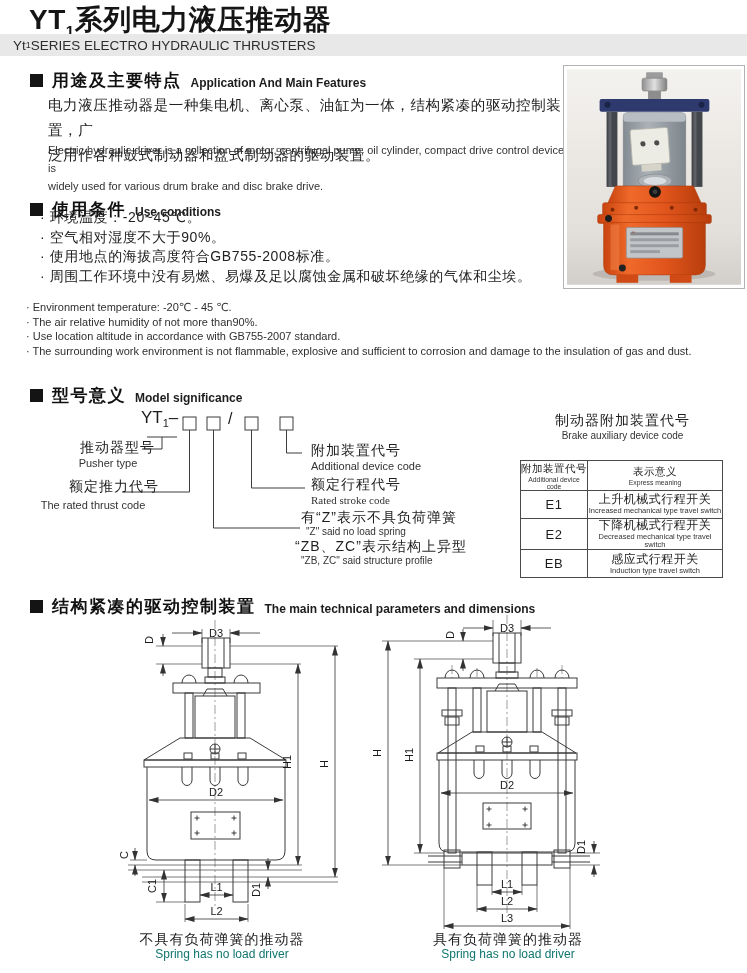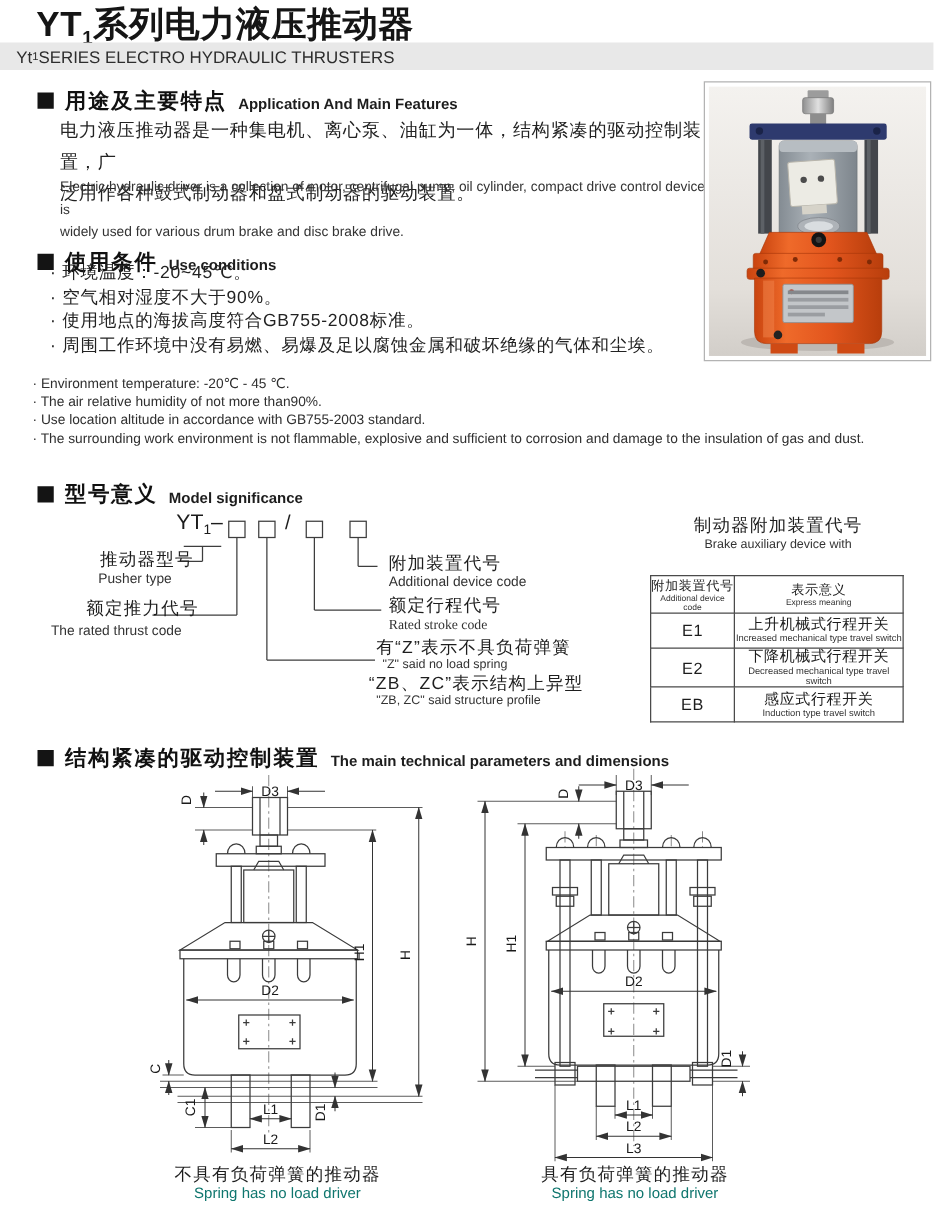--- a/index.html
+++ b/index.html
@@ -174,21 +174,21 @@
   </div>
   <div id="use-zh">
     <div>· 环境温度：-20~45℃。</div>
     <div>· 空气相对湿度不大于90%。</div>
     <div>· 使用地点的海拔高度符合GB755-2008标准。</div>
     <div>· 周围工作环境中没有易燃、易爆及足以腐蚀金属和破坏绝缘的气体和尘埃。</div>
   </div>
   <div id="use-en">
     <div>· Environment temperature: -20℃ - 45 ℃.</div>
     <div>· The air relative humidity of not more than90%.</div>
-    <div>· Use location altitude in accordance with GB755-2003 standard.</div>
+    <div>· Use location altitude in accordance with GB755-2007 standard.</div>
     <div>· The surrounding work environment is not flammable, explosive and sufficient to corrosion and damage to the insulation of gas and dust.</div>
   </div>
 
   <div class="sec" id="sec-model">
     <div class="sq"></div>
     <span class="zh">型号意义</span>
     <span class="en">Model  significance</span>
   </div>
 
   <div class="model-diagram">
@@ -222,21 +222,21 @@
     <div class="md-zh" style="left:281px;top:73px;">额定行程代号</div>
     <div class="md-en" style="left:281px;top:91px;font-family:Liberation Serif, serif;">Rated stroke code</div>
     <div class="md-zh" style="left:271px;top:106px;">有“Z”表示不具负荷弹簧</div>
     <div class="md-en md-en-sm" style="left:276px;top:123px;">"Z" said no load spring</div>
     <div class="md-zh" style="left:265px;top:135px;">“ZB、ZC”表示结构上异型</div>
     <div class="md-en md-en-sm" style="left:271px;top:152px;">"ZB, ZC" said structure profile</div>
   </div>
 
   <div class="aux">
     <div class="aux-title-zh">制动器附加装置代号</div>
-    <div class="aux-title-en">Brake auxiliary device with</div>
+    <div class="aux-title-en">Brake auxiliary device code</div>
     <table>
       <tbody>
           <tr class="hrow">
         <td class="c1">
           <span class="hd-zh">附加装置代号</span>
           <span class="hd-en">Additional device code</span>
         </td>
         <td>
           <span class="hd-zh">表示意义</span>
           <span class="hd-en">Express meaning</span>

